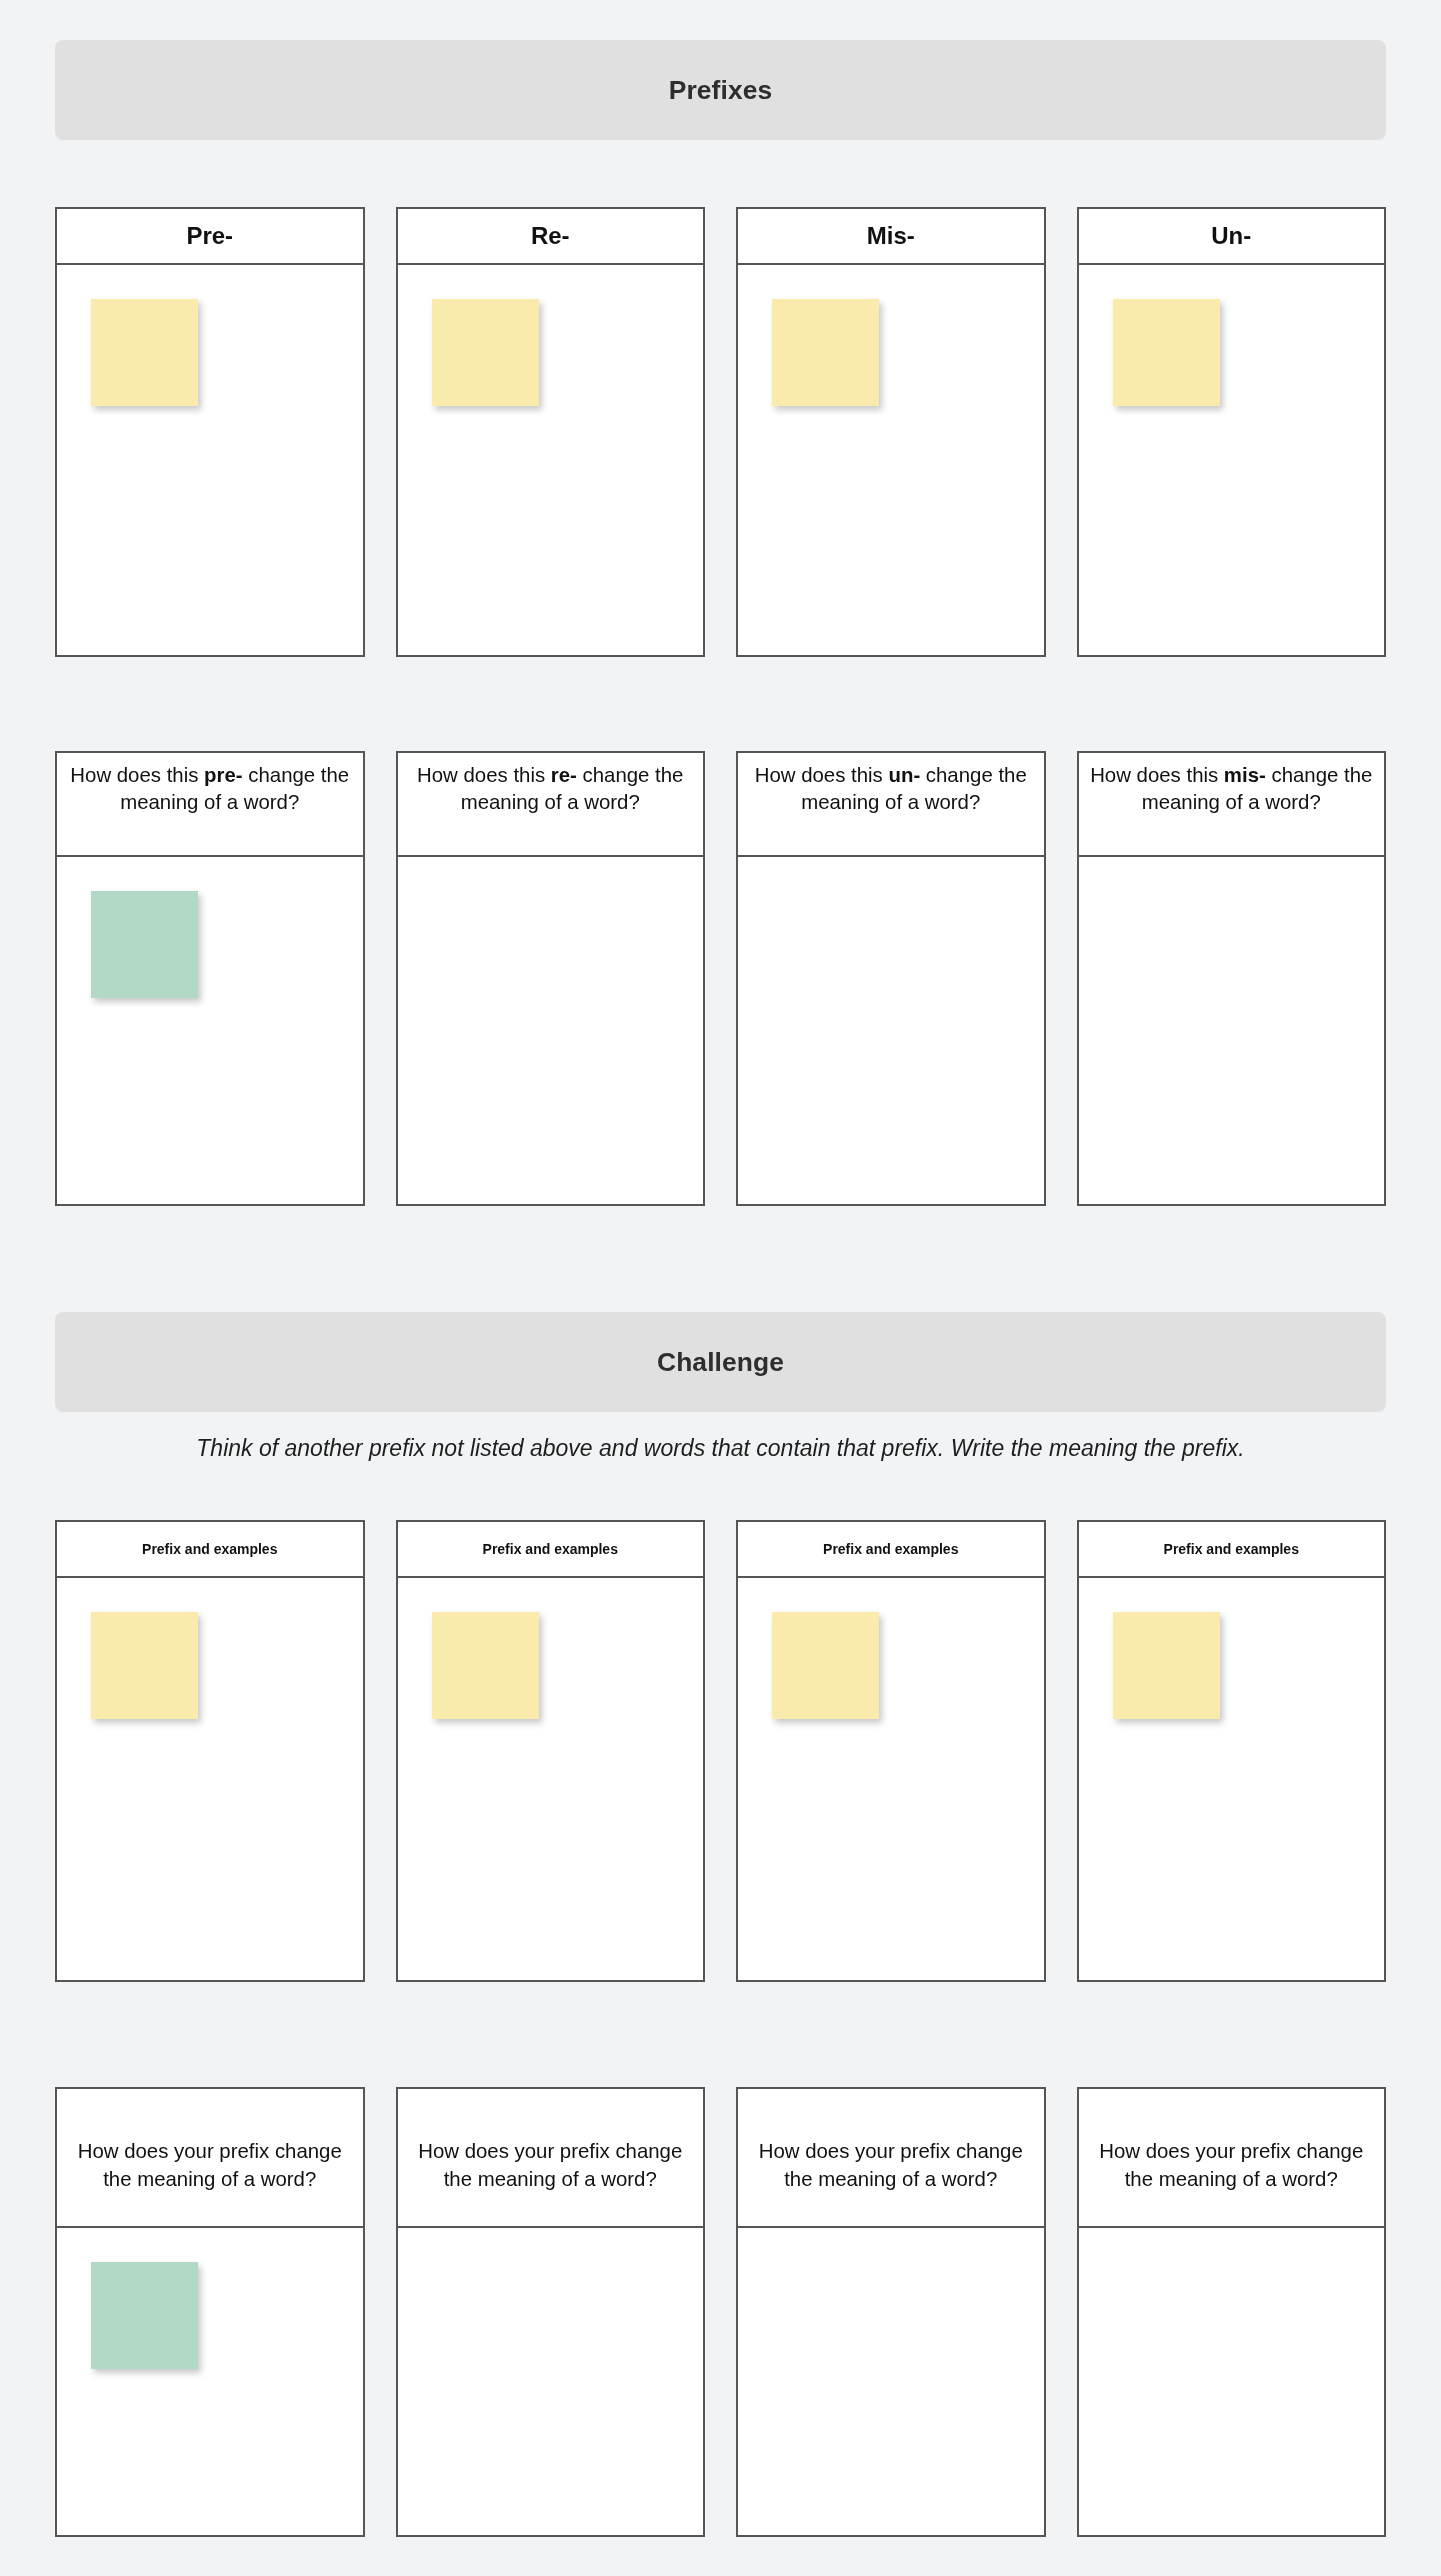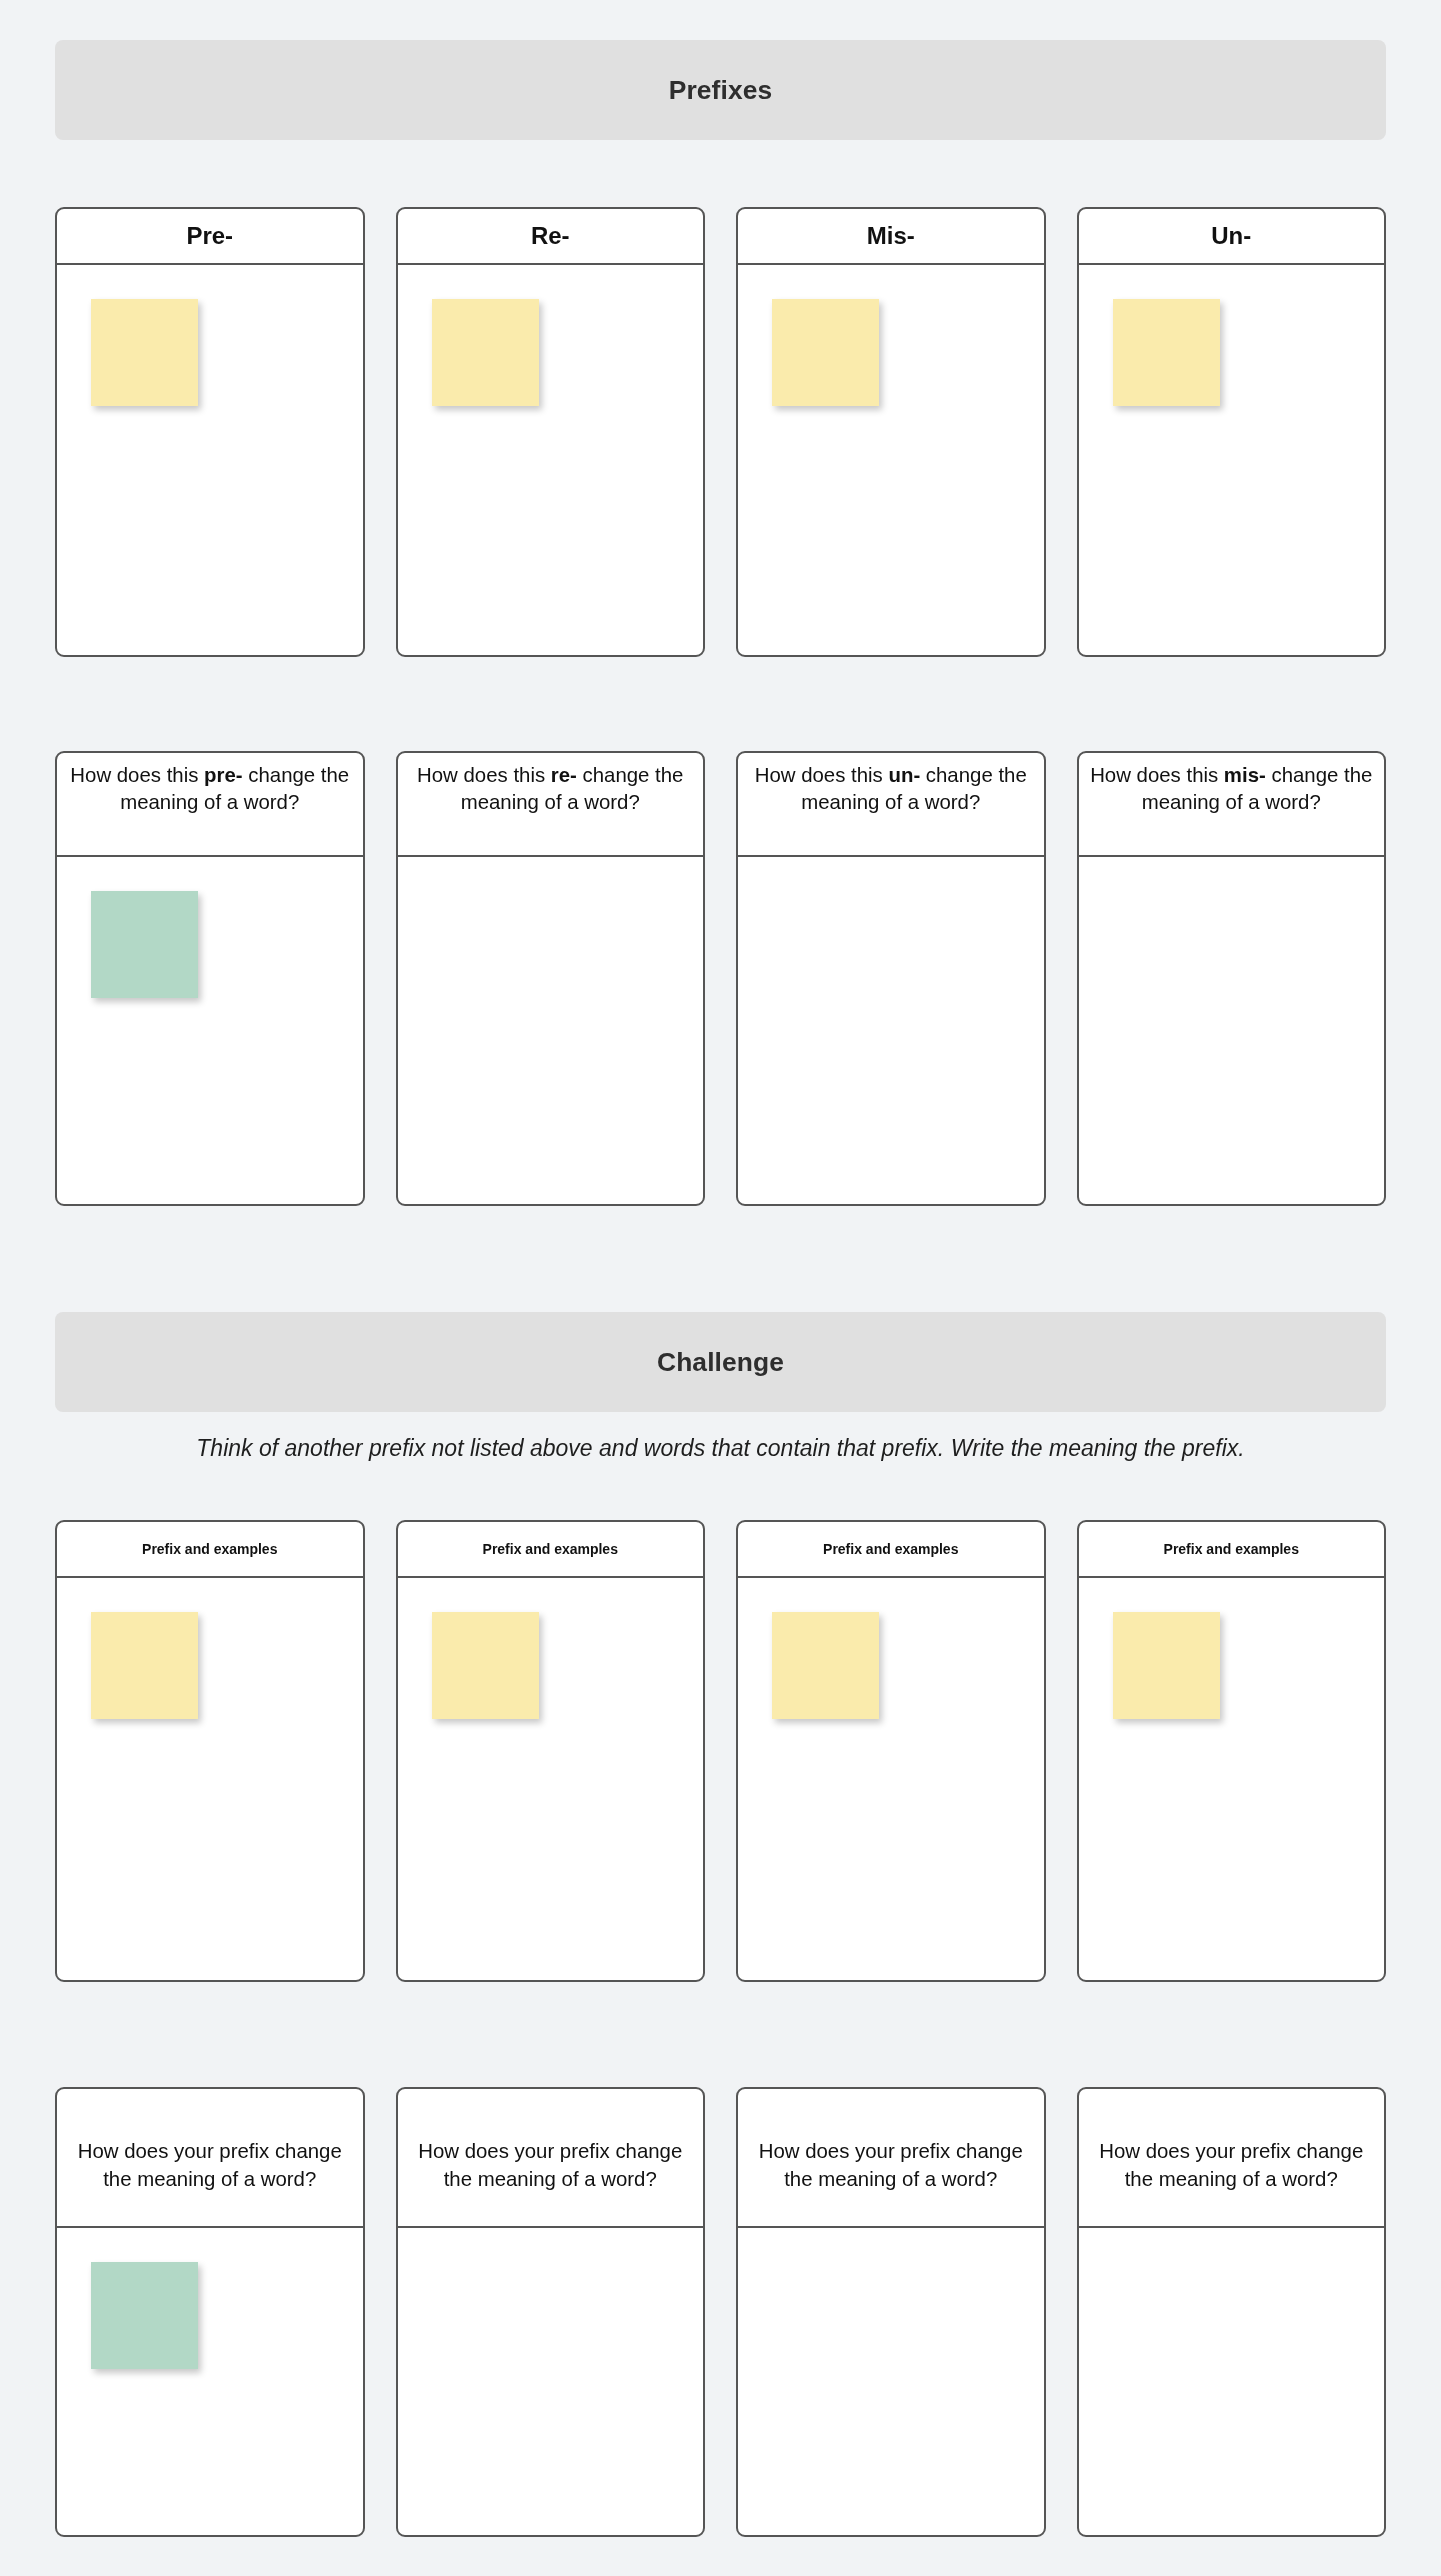--- a/index.html
+++ b/index.html
@@ -56,21 +56,21 @@
     width: 1331px;
     display: flex;
     gap: 31px;
   }
 
   .card {
     position: relative;
     flex: 1 1 0;
     background: #FFFFFF;
     border: 2.4px solid #555555;
-    border-radius: 9px;
+    border-radius: 0;
     overflow: visible;
     display: flex;
     flex-direction: column;
   }
 
   .card-header {
     position: relative;
     border-bottom: 2.4px solid #555555;
     display: flex;
     align-items: center;

